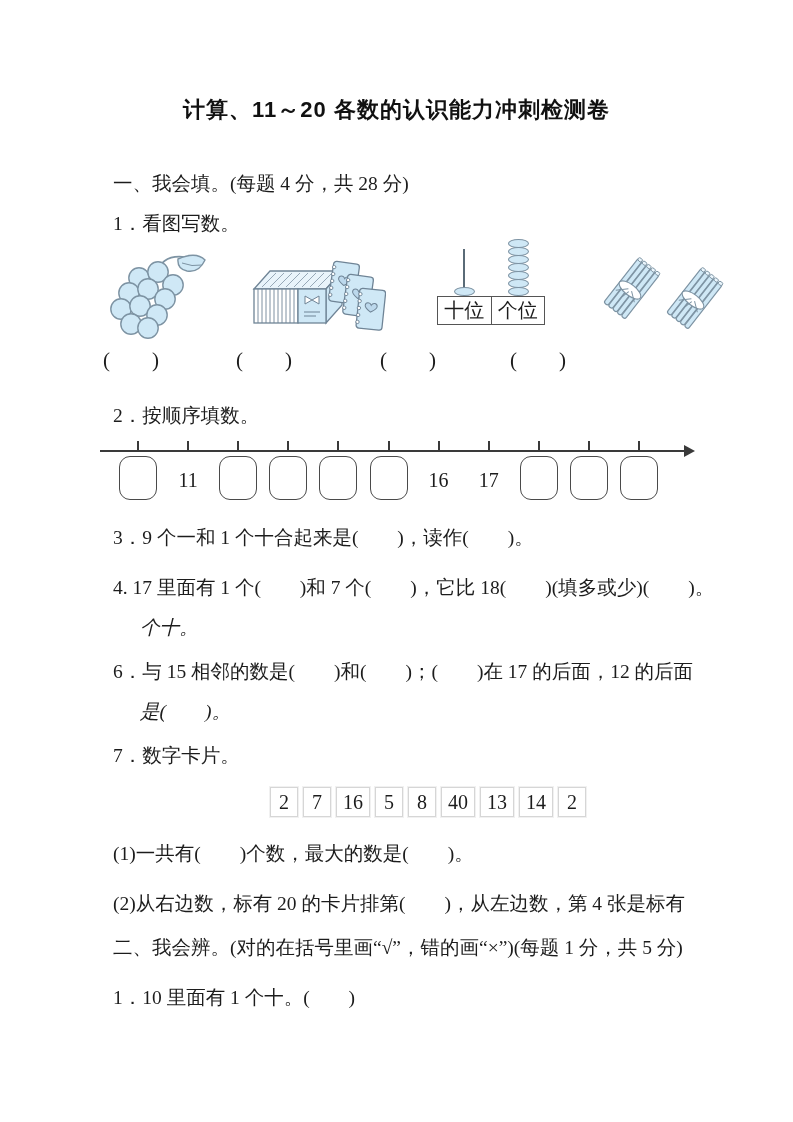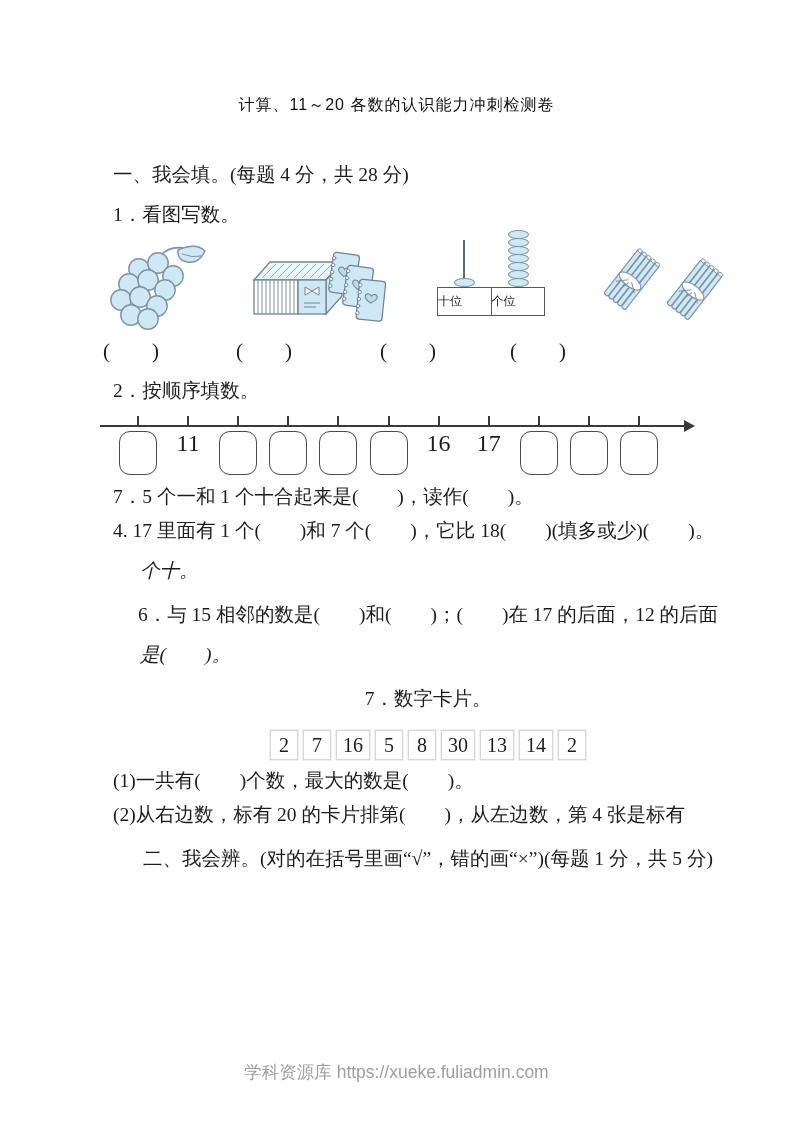--- a/index.html
+++ b/index.html
@@ -1,54 +1,54 @@
 <!DOCTYPE html>
 <html><head>
 <meta charset="utf-8">
 <style>
   html,body{margin:0;padding:0;background:#ffffff;}
   .page{position:relative;width:793px;height:1122px;background:#fff;overflow:hidden;
         font-family:"Liberation Serif","DejaVu Serif",serif;color:#1c1c1c;}
-  .title{margin:95px 0 0;text-align:center;font-size:16px;font-weight:400;
+  .title{margin:95px 0 0;text-align:center;font-size:22px;font-weight:700;
          font-family:"Liberation Sans","DejaVu Sans",sans-serif;letter-spacing:1px;color:#111;}
   .content{padding:0 50px 0 113px;font-size:19.5px;line-height:26px;}
   .line{margin:14px 0 0;}
   .mt44{margin-top:46px;}
-  .mt16{margin-top:8px;}
-  .mt18{margin-top:18px;text-align:center;}
+  .mt16{margin-top:24px;}
+  .mt18{margin-top:18px;}
   .indent{padding-left:27px;font-style:italic;}
   .indent2{padding-left:33px;}
 
   
   .images-row{position:relative;height:96px;margin:10px -86px 0 -113px;}
   .img-abs{position:absolute;top:0;}
   .brackets-row{position:relative;height:32px;margin:4px -86px 0 -113px;}
   .img-blank{position:absolute;top:0;font-size:21px;}
 
   
   .pv{position:absolute;left:437px;top:2px;width:108px;}
   .pv-rods{display:flex;height:47px;}
   .pv-rod{flex:1;position:relative;display:flex;flex-direction:column;justify-content:flex-end;align-items:center;}
   .pv-rod-line{position:absolute;top:0;bottom:0;left:50%;transform:translateX(-50%);width:2px;background:#5a6b77;}
   .pv-beads{position:relative;display:flex;flex-direction:column;align-items:center;}
   .bead{width:19px;height:7px;border-radius:50%;background:#cfe8f6;border:1px solid #7d93a3;margin-top:-1px;}
   .pv-table{display:flex;border:1.6px solid #555;background:#fff;}
-  .pv-cell{flex:1;font-size:12px;padding:3px 0 4px;line-height:20px;}
+  .pv-cell{flex:1;text-align:center;font-size:20px;padding:3px 0 4px;line-height:20px;}
   .pv-cell:first-child{border-right:1.6px solid #555;}
 
   
   .numberline{position:relative;height:64px;width:596px;margin:8px 0 0 -13px;}
   .nl-line{position:absolute;top:13px;left:0;width:586px;height:2px;background:#3a3a3a;}
   .nl-arrow{position:absolute;top:8px;left:584px;width:0;height:0;
             border-left:11px solid #3a3a3a;border-top:6px solid transparent;border-bottom:6px solid transparent;}
   .nl-cells{position:absolute;top:4px;left:13px;width:551px;display:flex;}
   .nl-cell{flex:1;display:flex;flex-direction:column;align-items:center;}
   .nl-tick{width:2px;height:10px;background:#3a3a3a;}
   .nl-box{width:36px;height:42px;border:1.6px solid #4a4a4a;border-radius:11px;margin-top:5px;background:#fff;}
-  .nl-num{font-size:24px;margin-top:4px;}
+  .nl-num{font-size:20px;margin-top:16px;}
 
   
   .cards{display:flex;justify-content:center;gap:5px;margin-top:18px;height:30px;align-items:center;}
   .card{border:1px solid #d6d6d6;outline:1px solid #f1f1f1;background:#fff;padding:1px 6px;
         min-width:14px;text-align:center;font-size:20px;line-height:26px;}
 
   .footer{position:absolute;left:0;right:0;top:1060px;text-align:center;color:#9e9e9e;
           font-size:17.5px;font-family:"Liberation Sans","DejaVu Sans",sans-serif;}
 </style>
 </head>
@@ -271,39 +271,39 @@
             <div class="nl-tick"></div>
             <div class="nl-box"></div>
           </div>
         <div class="nl-cell">
             <div class="nl-tick"></div>
             <div class="nl-box"></div>
           </div>
       </div>
     </div>
 
-    <p class="line mt16">7．5 个一和 1 个十合起来是(　　)，读作(　　)。</p>
+    <p class="line mt16">3．9 个一和 1 个十合起来是(　　)，读作(　　)。</p>
     <p class="line mt16">4. 17 里面有 1 个(　　)和 7 个(　　)，它比 18(　　)(填多或少)(　　)。</p>
     <p class="line indent">个十。</p>
     <p class="line mt18">6．与 15 相邻的数是(　　)和(　　)；(　　)在 17 的后面，12 的后面</p>
     <p class="line indent">是(　　)。</p>
     <p class="line mt18">7．数字卡片。</p>
 
     <div class="cards">
       <span class="card">2</span>
       <span class="card">7</span>
       <span class="card">16</span>
       <span class="card">5</span>
       <span class="card">8</span>
-      <span class="card">30</span>
+      <span class="card">40</span>
       <span class="card">13</span>
       <span class="card">14</span>
       <span class="card">2</span>
     </div>
 
     <p class="line mt16">(1)一共有(　　)个数，最大的数是(　　)。</p>
     <p class="line mt16">(2)从右边数，标有 20 的卡片排第(　　)，从左边数，第 4 张是标有</p>
 
     <p class="line mt18">二、我会辨。(对的在括号里画“√”，错的画“×”)(每题 1 分，共 5 分)</p>
+    <p class="line mt16">1．10 里面有 1 个十。(　　)</p>
   </div>
 
-  <div class="footer">学科资源库 https://xueke.fuliadmin.com</div>
 </div>
 
 </body></html>

